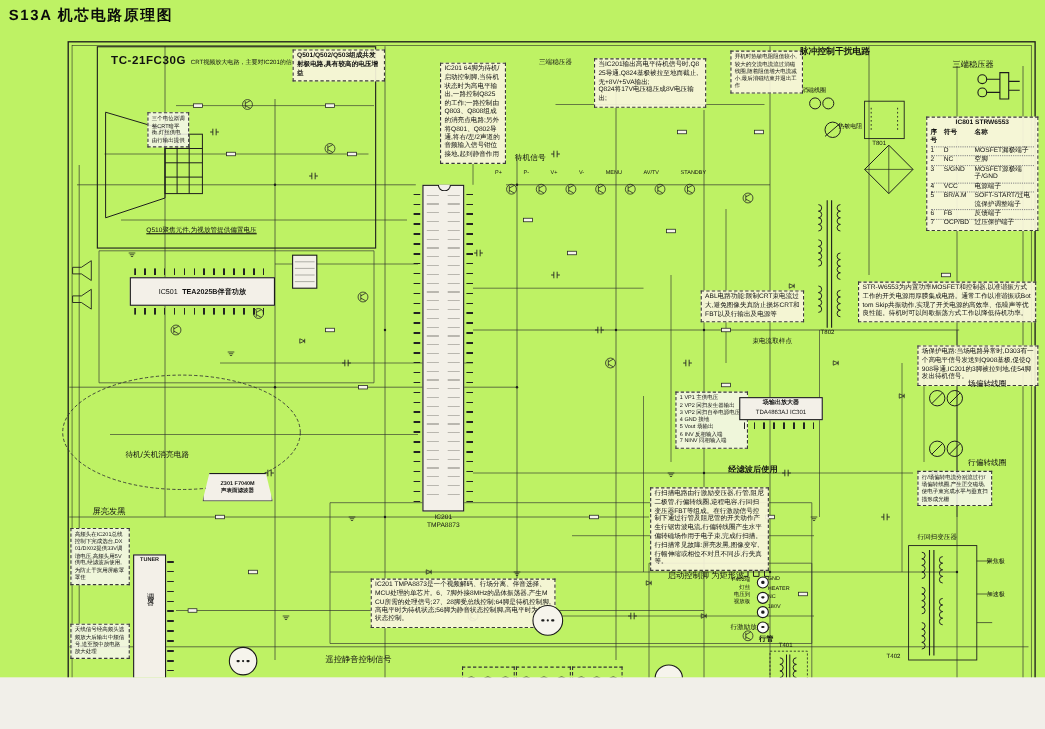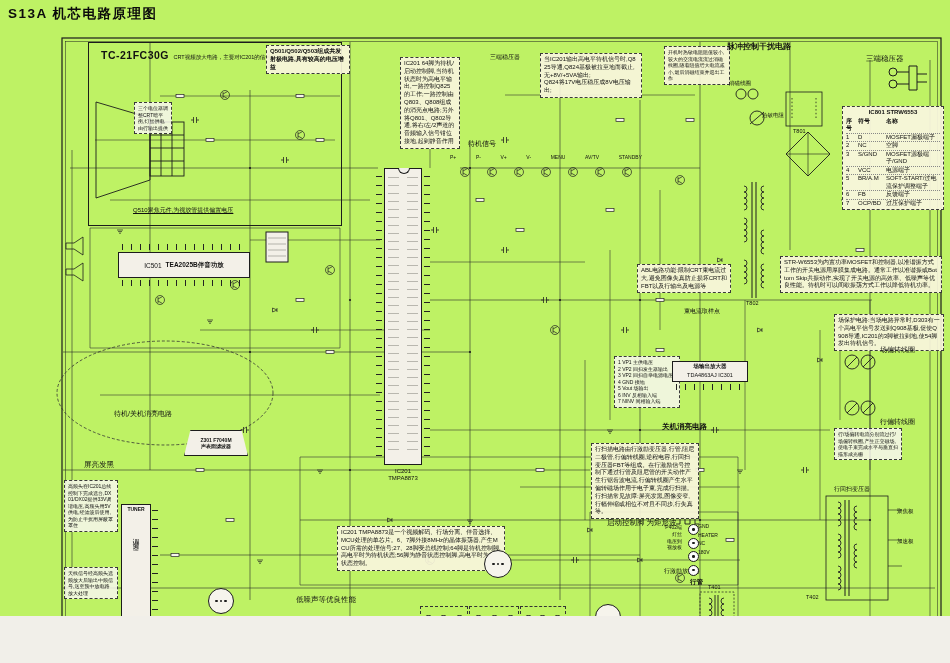--- a/index.html
+++ b/index.html
@@ -288,30 +288,30 @@
   <div class="note plain" style="left:834px;top:428px;width:60px;font-size:5px;">行/场偏转电流分别流过行/场偏转线圈,产生正交磁场,使电子束完成水平与垂直扫描形成光栅</div>
 
   <div class="lab b" style="left:727px;top:43px;font-size:8px;">脉冲控制干扰电路</div>
   <div class="lab" style="left:866px;top:55px;font-size:7.5px;">三端稳压器</div>
   <div class="lab" style="left:729px;top:80px;font-size:5.5px;">消磁线圈</div>
   <div class="lab" style="left:762px;top:112px;font-size:5.5px;">热敏电阻</div>
   <div class="lab" style="left:490px;top:54px;font-size:6px;">三端稳压器</div>
   <div class="lab" style="left:468px;top:140px;">待机信号</div>
   <div class="lab" style="left:114px;top:410px;">待机/关机消亮电路</div>
   <div class="lab" style="left:84px;top:461px;font-size:7.5px;">屏亮发黑</div>
-  <div class="lab b" style="left:662px;top:423px;font-size:7.5px;">关机消亮电路</div>
+  <div class="lab b" style="left:662px;top:423px;font-size:7.5px;">经滤波后使用</div>
   <div class="lab" style="left:880px;top:346px;">场偏转线圈</div>
   <div class="lab" style="left:880px;top:418px;">行偏转线圈</div>
   <div class="lab" style="left:607px;top:519px;font-size:7.5px;">启动控制脚 为矩形波</div>
   <div class="lab" style="left:834px;top:486px;font-size:6px;">行回扫变压器</div>
   <div class="lab" style="left:698px;top:633px;font-size:6px;">行激励变压器</div>
   <div class="lab" style="left:664px;top:568px;font-size:6px;">行激励放大器</div>
   <div class="lab b" style="left:690px;top:578px;font-size:6.5px;">行管</div>
   <div class="lab" style="left:684px;top:308px;font-size:6px;">束电流取样点</div>
-  <div class="lab" style="left:296px;top:596px;font-size:7.5px;">低噪声等优良性能</div>
+  <div class="lab" style="left:296px;top:596px;font-size:7.5px;">遥控静音控制信号</div>
   <div class="lab" style="left:897px;top:508px;font-size:5.5px;">聚焦极</div>
   <div class="lab" style="left:897px;top:538px;font-size:5.5px;">加速极</div>
 
   <div class="lab" style="left:793px;top:128px;font-size:5.5px;">T801</div>
   <div class="lab" style="left:746px;top:300px;font-size:5.5px;">T802</div>
   <div class="lab" style="left:708px;top:584px;font-size:5.5px;">T401</div>
   <div class="lab" style="left:806px;top:594px;font-size:5.5px;">T402</div>
 
   <div class="pincomb-v" style="left:376px;top:176px;height:284px;"></div>
   <div class="pincomb-v" style="left:424px;top:176px;height:284px;"></div>

